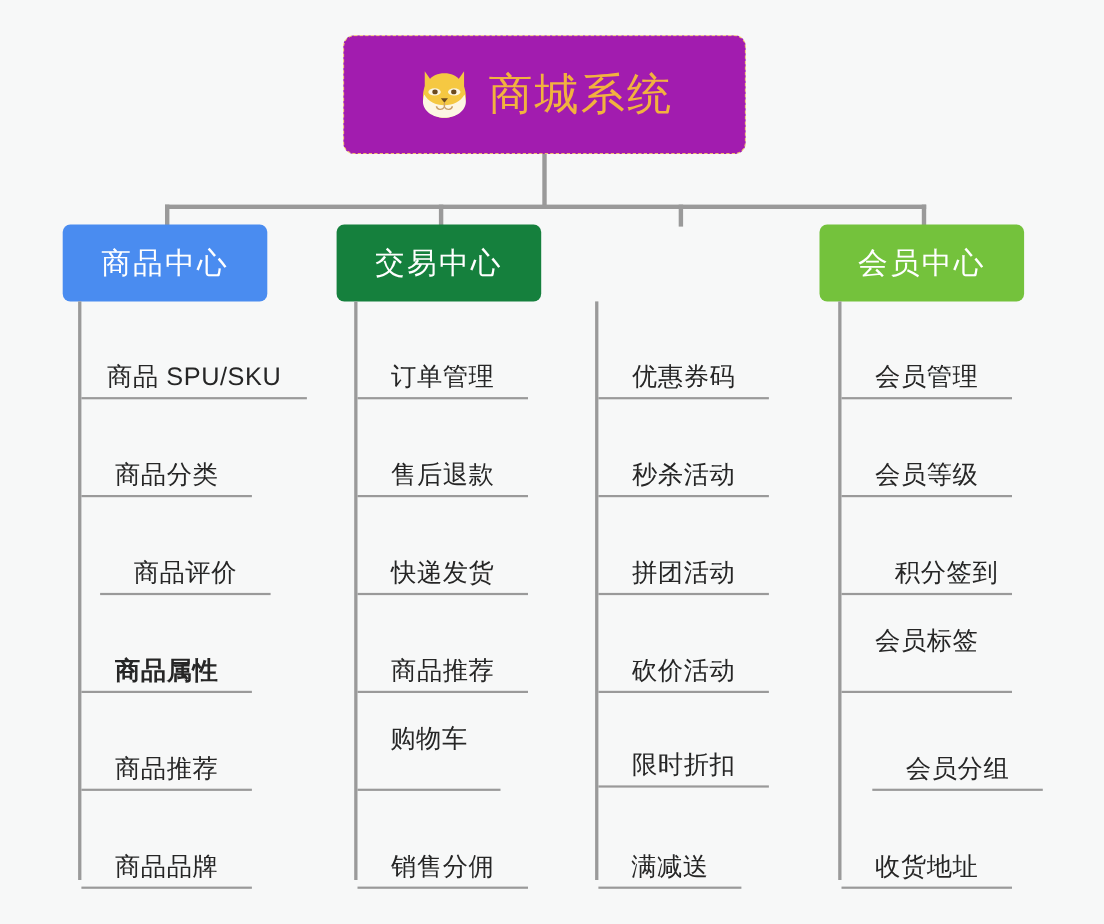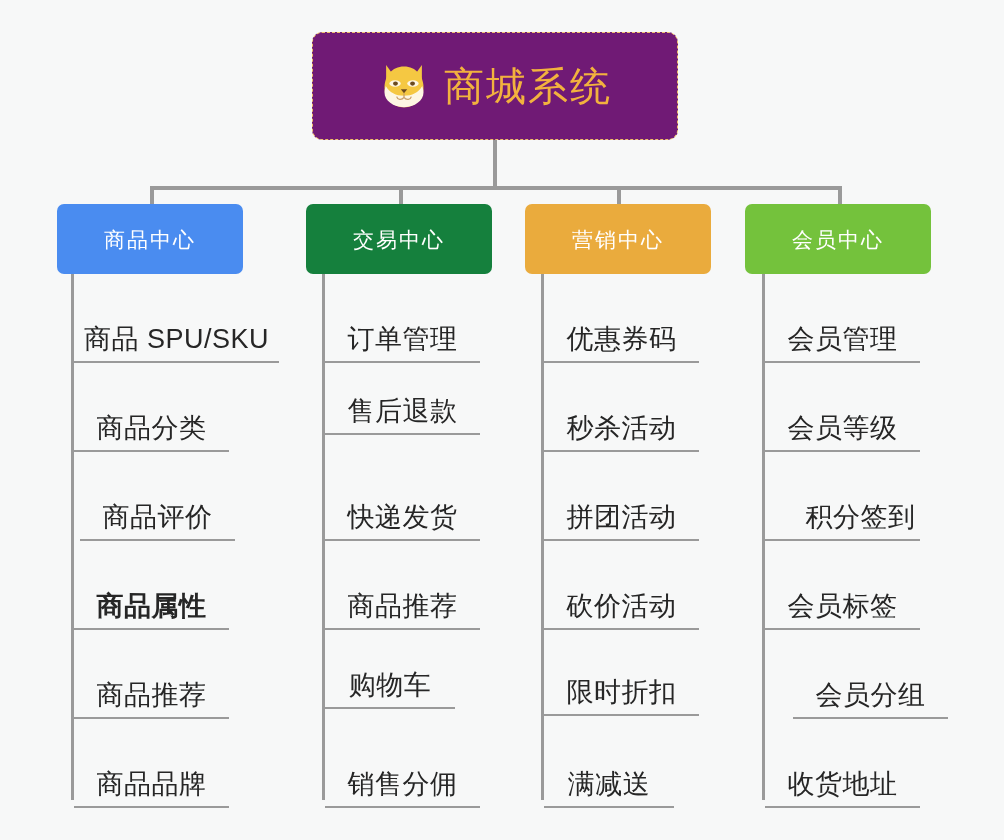--- a/index.html
+++ b/index.html
@@ -19,21 +19,21 @@
     height: 840px;
   }
 
   
   .root-node {
     position: absolute;
     left: 312px;
     top: 32px;
     width: 366px;
     height: 108px;
-    background: #701a75;
+    background: #a21caf;
     border: 1px dashed #f0c06a;
     border-radius: 10px;
     box-sizing: border-box;
     display: flex;
     align-items: center;
     justify-content: center;
     gap: 14px;
   }
   .root-icon {
     width: 52px;
@@ -63,21 +63,21 @@
     top: 204px;
     width: 186px;
     height: 70px;
     border-radius: 7px;
     display: flex;
     align-items: center;
     justify-content: center;
     box-sizing: border-box;
   }
   .cat-label {
-    font-size: 21px;
+    font-size: 27px;
     color: #ffffff;
     letter-spacing: 2px;
     line-height: 1;
     white-space: nowrap;
   }
 
   
   .leaf-col {
     position: absolute;
     top: 274px;
@@ -95,21 +95,21 @@
     position: absolute;
     left: 3px;
     height: 89px;
     box-sizing: border-box;
     display: flex;
     align-items: flex-end;
     justify-content: center;
     border-bottom: 2px solid #9a9a9a;
   }
   .leaf-label {
-    font-size: 27px;
+    font-size: 23px;
     color: #262626;
     line-height: 1.25;
     white-space: nowrap;
     padding-bottom: 4px;
     letter-spacing: 0.5px;
   }
 </style>
 </head>
 <body>
 
@@ -141,64 +141,61 @@
   <div class="conn conn-v" style="left:399px; top:186px; width:4px; height:20px;"></div>
   <div class="conn conn-v" style="left:617px; top:186px; width:4px; height:20px;"></div>
   <div class="conn conn-v" style="left:838px; top:186px; width:4px; height:20px;"></div>
 
   <div class="cat-box" style="left: 57px; background: rgb(74, 140, 240);">
     <span class="cat-label">商品中心</span>
   </div>
   <div class="cat-box" style="left: 306px; background: #15803d;">
     <span class="cat-label">交易中心</span>
   </div>
-  <div class="cat-box" style="left: 525px; background: rgb(234, 171, 61);">
-    <span class="cat-label">营销中心</span>
-  </div>
   <div class="cat-box" style="left: 745px; background: rgb(116, 194, 60);">
     <span class="cat-label">会员中心</span>
   </div>
 
   <div class="leaf-col" style="left:71px;">
     <div class="leaf-spine"></div>
     <div class="leaf-item" style="top:0px;   left:3px; width:205px;">
         <span class="leaf-label">商品 SPU/SKU</span>
       </div>
     <div class="leaf-item" style="top:89px;  left:3px; width:155px;">
         <span class="leaf-label">商品分类</span>
       </div>
-    <div class="leaf-item" style="top:178px; left:9px; width:155px;">
+    <div class="leaf-item" style="top:178px; left:20px; width:155px;">
         <span class="leaf-label">商品评价</span>
       </div>
     <div class="leaf-item" style="top:267px; left:3px; width:155px;font-weight:bold;">
         <span class="leaf-label">商品属性</span>
       </div>
     <div class="leaf-item" style="top:356px; left:3px; width:155px;">
         <span class="leaf-label">商品推荐</span>
       </div>
     <div class="leaf-item" style="top:445px; left:3px; width:155px;">
         <span class="leaf-label">商品品牌</span>
       </div>
   </div>
 
   <div class="leaf-col" style="left:322px;">
     <div class="leaf-spine"></div>
     <div class="leaf-item" style="top:0px;   left:3px; width:155px;">
         <span class="leaf-label">订单管理</span>
       </div>
-    <div class="leaf-item" style="top:72px;  left:3px; width:155px;">
+    <div class="leaf-item" style="top:89px;  left:3px; width:155px;">
         <span class="leaf-label">售后退款</span>
       </div>
     <div class="leaf-item" style="top:178px; left:3px; width:155px;">
         <span class="leaf-label">快递发货</span>
       </div>
     <div class="leaf-item" style="top:267px; left:3px; width:155px;">
         <span class="leaf-label">商品推荐</span>
       </div>
-    <div class="leaf-item" style="top:346px; left:3px; width:130px;">
+    <div class="leaf-item" style="top:356px; left:3px; width:130px;align-items:center;">
         <span class="leaf-label">购物车</span>
       </div>
     <div class="leaf-item" style="top:445px; left:3px; width:155px;">
         <span class="leaf-label">销售分佣</span>
       </div>
   </div>
 
   <div class="leaf-col" style="left:541px;">
     <div class="leaf-spine"></div>
     <div class="leaf-item" style="top:0px;   left:3px; width:155px;">
@@ -225,21 +222,21 @@
     <div class="leaf-spine"></div>
     <div class="leaf-item" style="top:0px;   left:3px; width:155px;">
         <span class="leaf-label">会员管理</span>
       </div>
     <div class="leaf-item" style="top:89px;  left:3px; width:155px;">
         <span class="leaf-label">会员等级</span>
       </div>
     <div class="leaf-item" style="top:178px; left:3px; width:155px;padding-left:36px;">
         <span class="leaf-label">积分签到</span>
       </div>
-    <div class="leaf-item" style="top:267px; left:3px; width:155px;">
+    <div class="leaf-item" style="top:267px; left:3px; width:155px;align-items:center;">
         <span class="leaf-label">会员标签</span>
       </div>
     <div class="leaf-item" style="top:356px; left:3px; width:155px;margin-left:28px;">
         <span class="leaf-label">会员分组</span>
       </div>
     <div class="leaf-item" style="top:445px; left:3px; width:155px;">
         <span class="leaf-label">收货地址</span>
       </div>
   </div>
 

